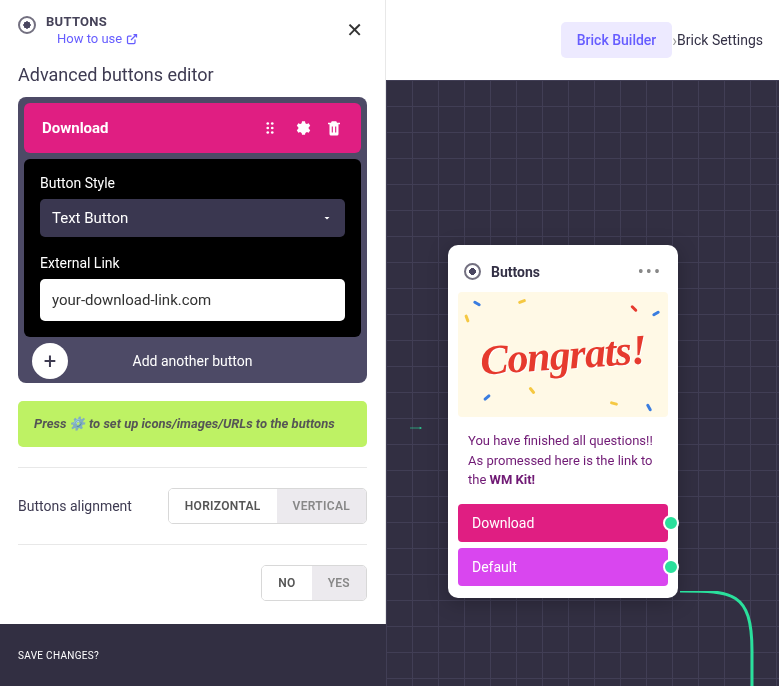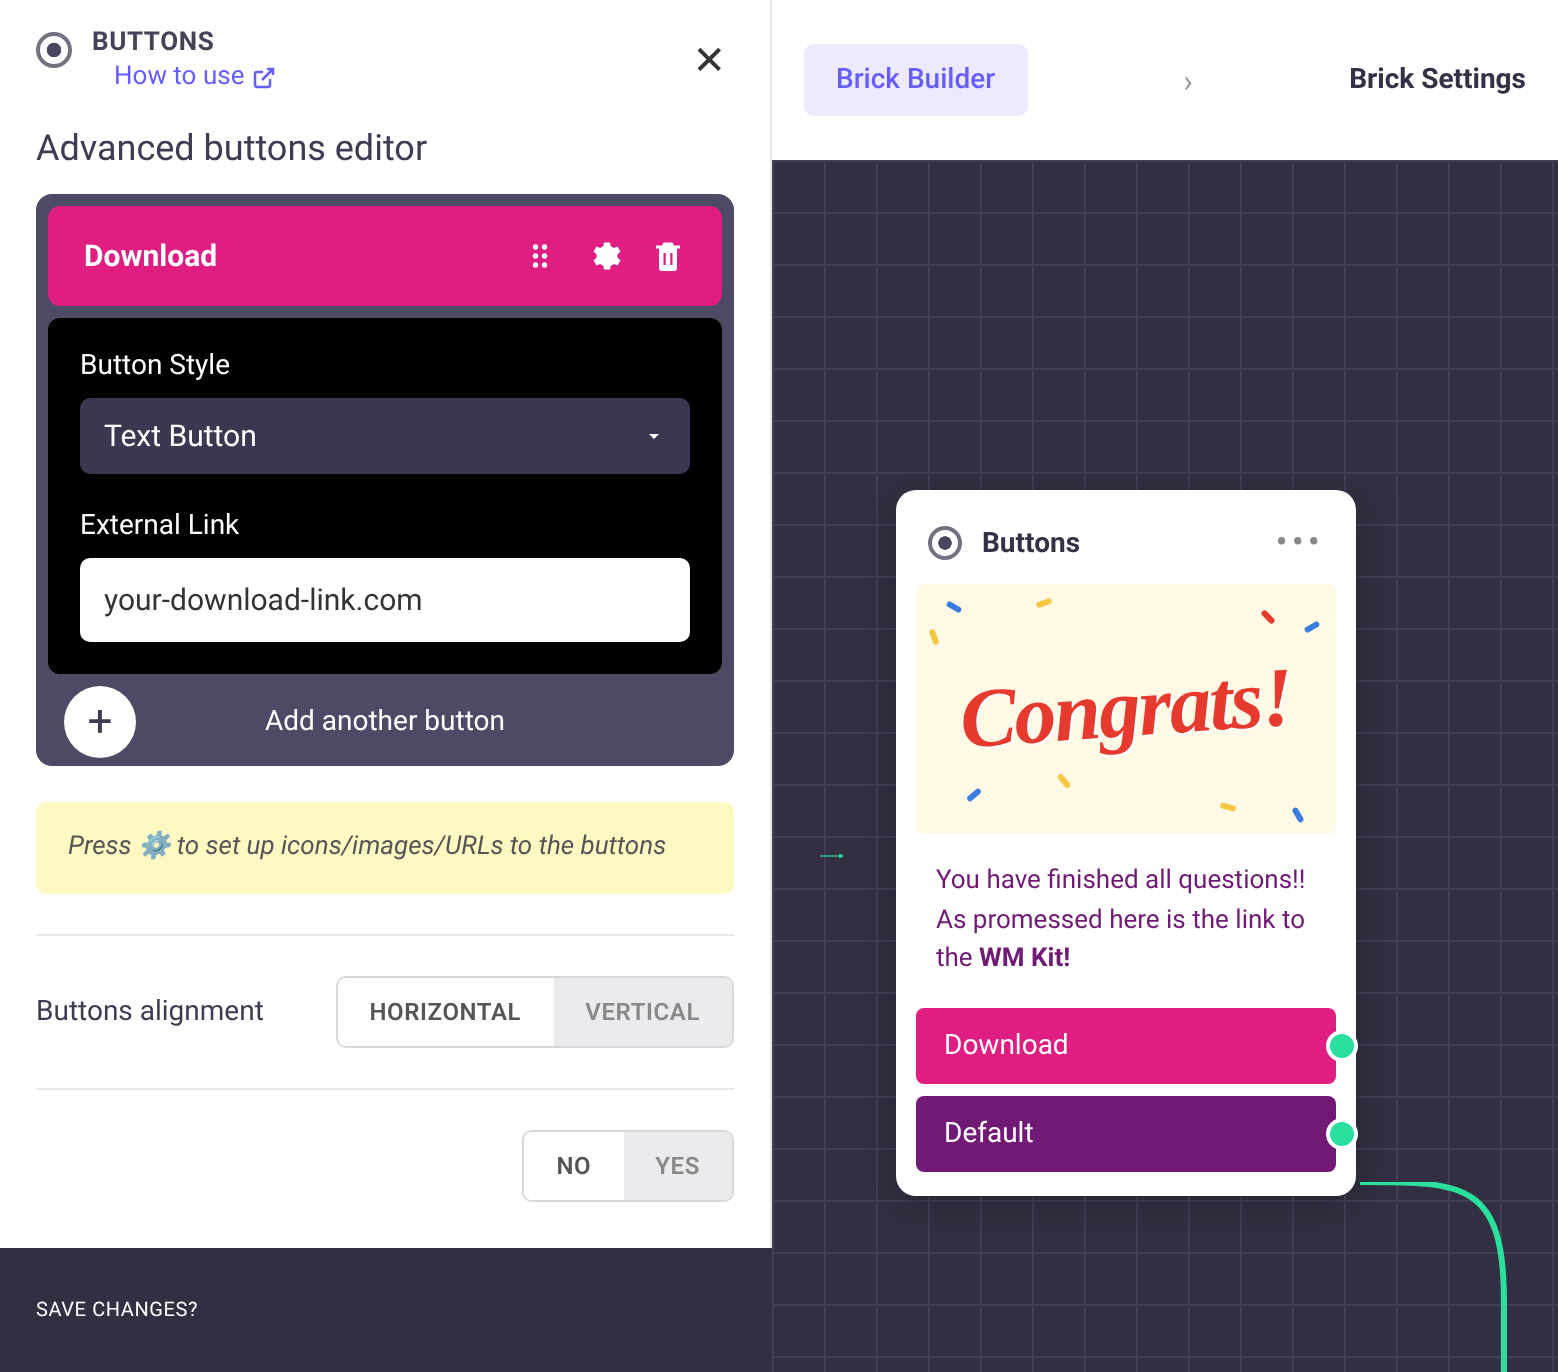--- a/index.html
+++ b/index.html
@@ -30,44 +30,44 @@
 .select-wrap { background: #3a3750; border: none; border-radius: 5px; display: flex; align-items: center; padding: 10px 12px; margin-bottom: 18px; position: relative; cursor: pointer; }
 .select-value { color: #fff; font-size: 15px; flex: 1; }
 .chev { width: 12px; height: 12px; fill: #fff; }
 
 .text-input { width: 100%; background: #fff; border: none; border-radius: 5px; padding: 12px; font-size: 15px; color: #333; }
 
 .add-row { display: flex; align-items: center; padding: 10px 14px 14px; justify-content: center; position: relative; cursor: pointer; }
 .add-circle { width: 36px; height: 36px; background: #fff; border-radius: 50%; display: flex; align-items: center; justify-content: center; position: absolute; left: 14px; font-size: 22px; color: #3e3b52; font-weight: 400; }
 .add-label { color: #fff; font-size: 14px; }
 
-.tip-box { background: #fef9c3; border-radius: 5px; padding: 14px 16px; margin: 18px 18px 0; font-size: 13px; font-style: italic; color: #555; line-height: 1.4; }
+.tip-box { background: #bef264; border-radius: 5px; padding: 14px 16px; margin: 18px 18px 0; font-size: 13px; font-style: italic; color: #555; line-height: 1.4; font-weight: bold; }
 
 .divider { height: 1px; background: #e8e8e8; margin: 20px 18px; }
 
 .opt-row { display: flex; align-items: center; padding: 0 18px; }
 .opt-label { font-size: 14px; color: #3e3b52; width: 130px; line-height: 1.3; }
 .toggle-group { display: flex; border: 1px solid #d8d8d8; border-radius: 5px; overflow: hidden; margin-left: auto; }
 .toggle-group.small { width: auto; }
 .toggle-btn { padding: 10px 16px; font-size: 12px; font-weight: 600; color: #555; background: #fff; border: none; cursor: pointer; letter-spacing: .3px; }
 .toggle-btn.inactive { background: #eceaee; color: #888; }
 
 
 .save-bar { position: absolute; bottom: 0; left: 0; right: 0; background: #322f42; display: flex; align-items: center; padding: 14px 18px; }
 .save-q { color: #fff; font-size: 10px; font-weight: 400; letter-spacing: .3px; }
 .save-bar .spacer { flex: 1; }
 .btn-cancel { background: #e0dee7; color: #343146; border: none; padding: 10px 16px; border-radius: 4px; font-weight: 700; font-size: 12px; cursor: pointer; margin-right: 8px; letter-spacing: .3px; }
 .btn-save { background: #e01e82; color: #fff; border: none; padding: 10px 18px; border-radius: 4px; font-weight: 700; font-size: 12px; cursor: pointer; letter-spacing: .3px; }
 
 
 .right-area { flex: 1; position: relative; display: flex; flex-direction: column; }
-.breadcrumb { display: flex; align-items: center; justify-content: space-between; padding: 22px 16px; gap: 18px; }
+.breadcrumb { display: flex; align-items: center; justify-content: flex-end; padding: 22px 16px; }
 .bc-btn { background: #edeaff; color: #665dff; padding: 10px 16px; border-radius: 5px; font-size: 14px; font-weight: 500; cursor: pointer; }
 .bc-arrow { color: #999; }
-.bc-text { color: #343146; font-size: 14px; font-weight: 700; cursor: pointer; }
+.bc-text { color: #343146; font-size: 14px; font-weight: 400; cursor: pointer; }
 
 .canvas { flex: 1; background: #322f42; position: relative; 
   background-image: linear-gradient(#413e55 1px, transparent 1px), linear-gradient(90deg, #413e55 1px, transparent 1px);
   background-size: 26px 26px;
 }
 
 .arrow-line { position: absolute; top: 350px; left: 0; width: 60px; height: 4px; }
 
 .preview-card { position: absolute; top: 165px; left: 62px; width: 230px; background: #fff; border-radius: 10px; padding: 10px; box-shadow: 0 4px 20px rgba(0,0,0,.25); }
 .pc-header { display: flex; align-items: center; padding: 6px 6px 10px; }
@@ -87,21 +87,21 @@
 .c7{background:#f5c842;top:25px;left:5px;transform:rotate(70deg)}
 .c8{background:#3a7de0;top:20px;right:8px;transform:rotate(-30deg)}
 .c9{background:#f5c842;bottom:25px;left:70px;transform:rotate(50deg)}
 
 .pc-body { padding: 14px 10px; font-size: 13px; color: #701a75; line-height: 1.5; }
 .pc-body b { font-weight: 700; }
 
 .pc-buttons { display: flex; flex-direction: column; gap: 6px; padding: 0 0 2px; }
 .pc-btn { padding: 11px 14px; border-radius: 4px; font-size: 14px; color: #fff; position: relative; cursor: pointer; text-align: left; }
 .pc-btn.pink { background: #e01e82; }
-.pc-btn.purple { background: #701a75; }
+.pc-btn.purple { background: #d946ef; }
 .node-handle { position: absolute; right: -11px; top: 50%; transform: translateY(-50%); width: 16px; height: 16px; background: #2ae09c; border: 2.5px solid #fff; border-radius: 50%; }
 
 .flow-line { position: absolute; top: 511px; left: 286px; width: 110px; height: 160px; pointer-events: none; }
 </style>
 </head>
 <body>
 
 <div class="left-panel">
   <div class="panel-header">
     <div class="radio-icon"></div>

